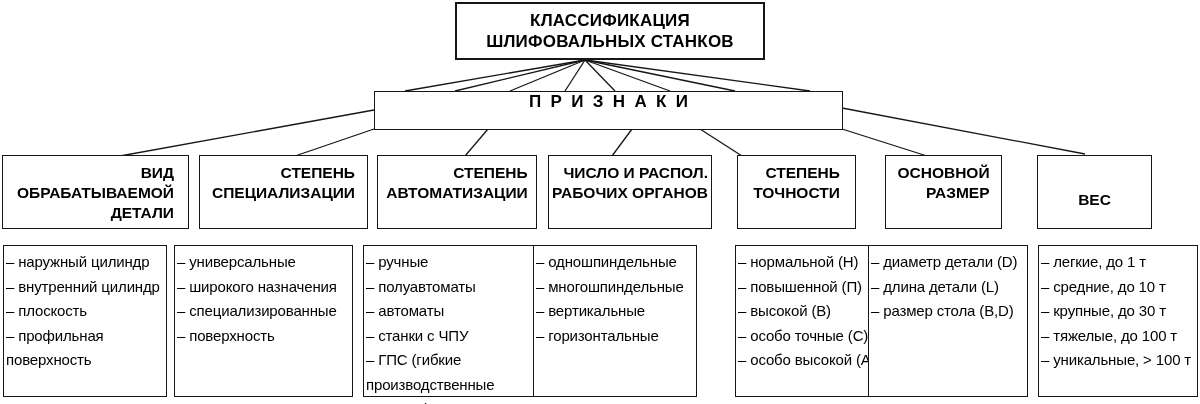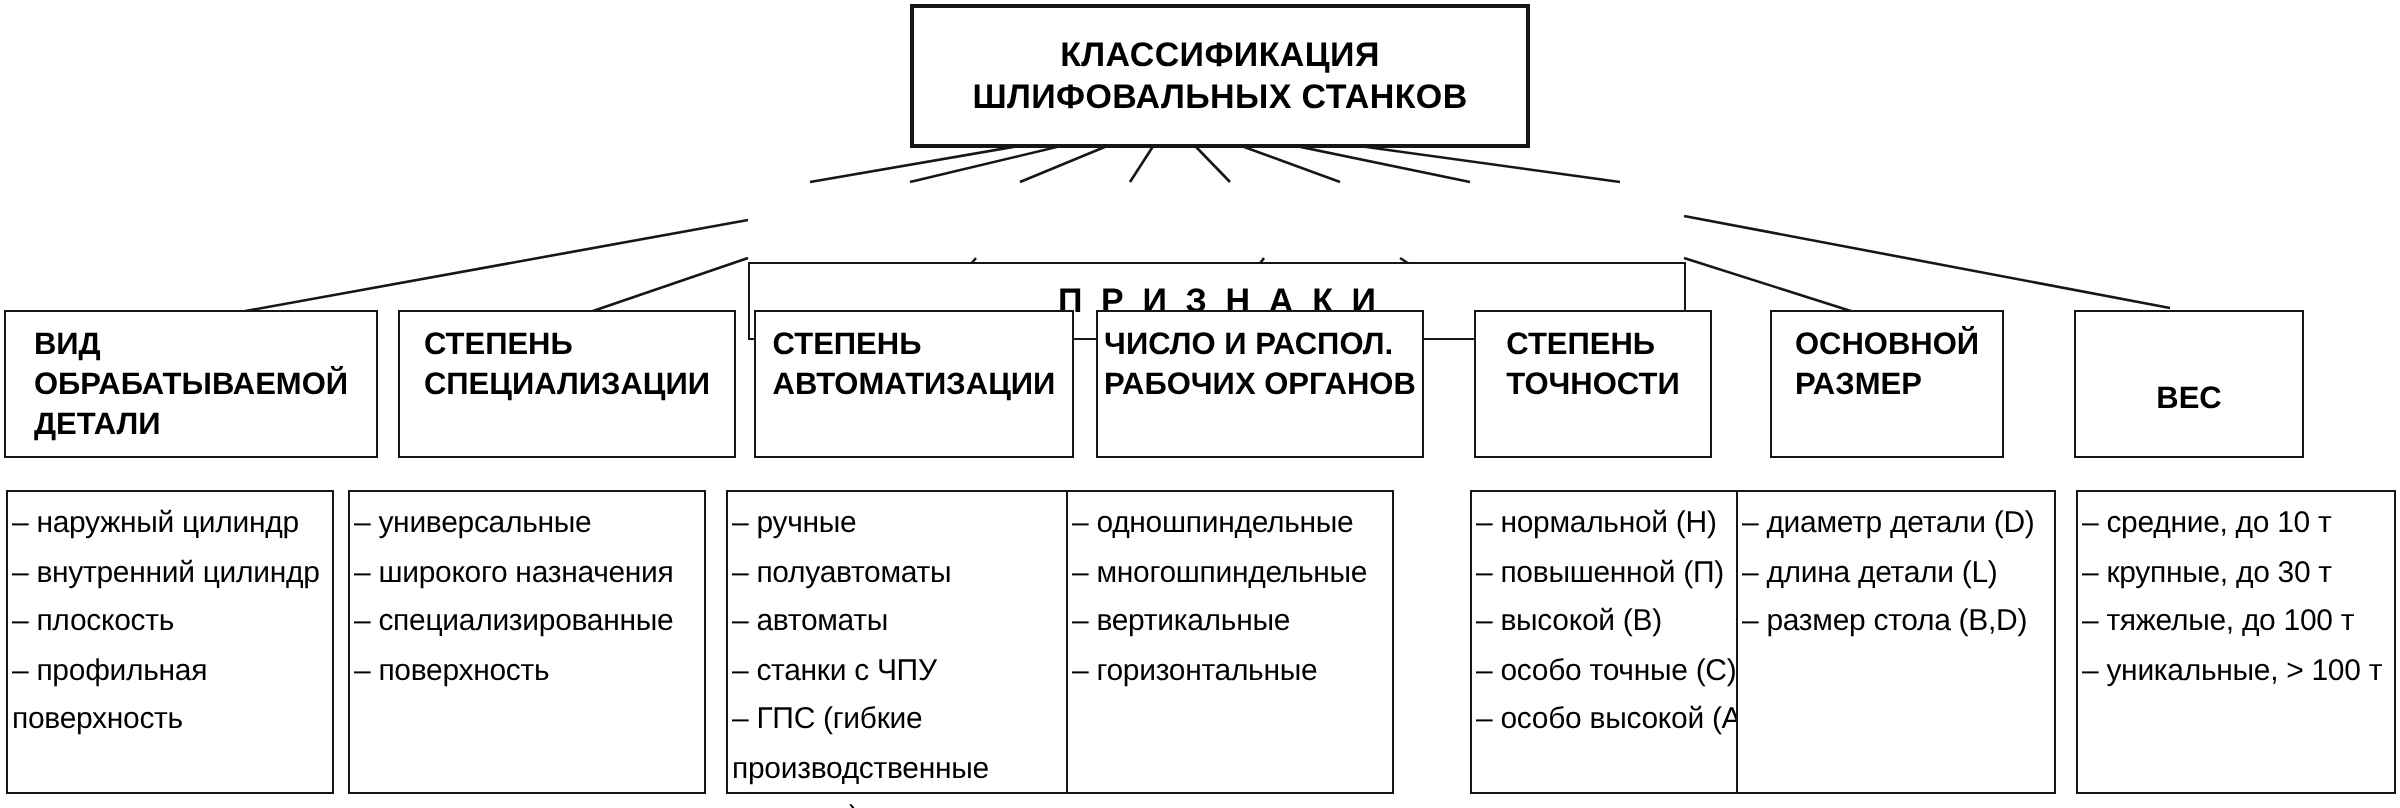--- a/index.html
+++ b/index.html
@@ -14,46 +14,46 @@
   svg.wires{position:absolute;left:0;top:0;z-index:0;color:var(--line,#161616);}
   svg.wires line{stroke:currentColor;stroke-width:1.3;}
   .box{
     position:absolute;
     box-sizing:border-box;
     background:var(--box_background,#ffffff);
     border:1.5px solid var(--line,#161616);
     z-index:1;
   }
   .title-box{
-    left:455px;top:2px;width:310px;height:72px;
+    left:455px;top:2px;width:310px;height:58px;
     display:flex;align-items:center;justify-content:center;
     border-width:2px;
   }
   .title-label{
     font-weight:bold;font-size:17px;line-height:21px;
     text-align:center;white-space:pre-line;letter-spacing:.2px;
   }
   .hub-box{
     left:374px;top:91px;width:469px;height:39px;
-    display:flex;align-items:center;justify-content:center;margin-top:40px;
+    display:flex;justify-content:center;
   }
   .hub-label{
     font-weight:bold;font-size:17px;
     letter-spacing:.55em;padding-left:.55em;
     white-space:nowrap;
   }
   .cat{
     top:155px;height:74px;
     display:flex;flex-direction:column;align-items:center;
     padding-top:7px;
   }
   .cat.center-v{justify-content:center;padding-top:16px;}
   .cat-label{
     font-weight:bold;font-size:15.5px;line-height:20px;
-    text-align:left;white-space:pre-line;
+    text-align:right;white-space:pre-line;
   }
   .list{
     top:245px;height:152px;
     padding:4px 1px 16px 2px;
   }
   .li{
     font-size:15px;line-height:24.5px;
     letter-spacing:-0.15px;
   }
 </style>
@@ -151,19 +151,20 @@
     <div class="li">– высокой (В)</div>
     <div class="li">– особо точные (С)</div>
     <div class="li">– особо высокой (А)</div>
   </div>
   <div class="box list" style="left:868px;width:160px">
     <div class="li">– диаметр детали (D)</div>
     <div class="li">– длина детали (L)</div>
     <div class="li">– размер стола (B,D)</div>
   </div>
   <div class="box list" style="left:1038px;width:160px">
+    <div class="li">– легкие, до 1 т</div>
     <div class="li">– средние, до 10 т</div>
     <div class="li">– крупные, до 30 т</div>
     <div class="li">– тяжелые, до 100 т</div>
     <div class="li">– уникальные, &gt; 100 т</div>
   </div>
 
 </div>
 
 </body></html>

